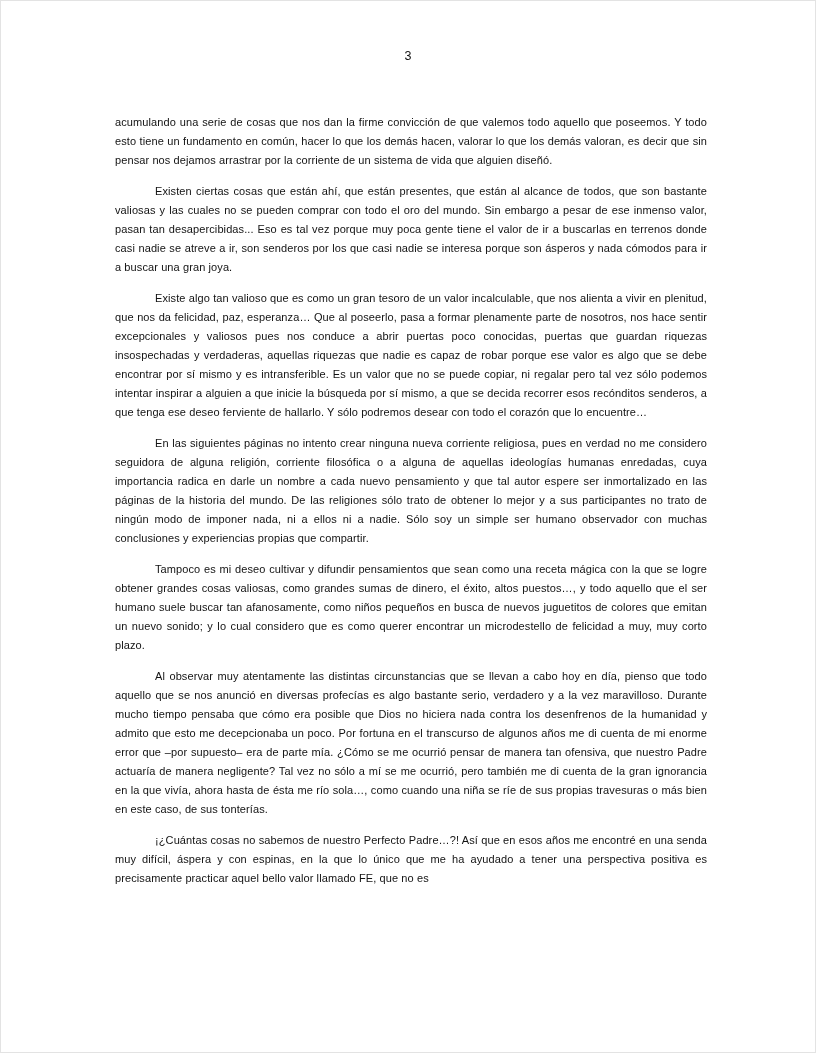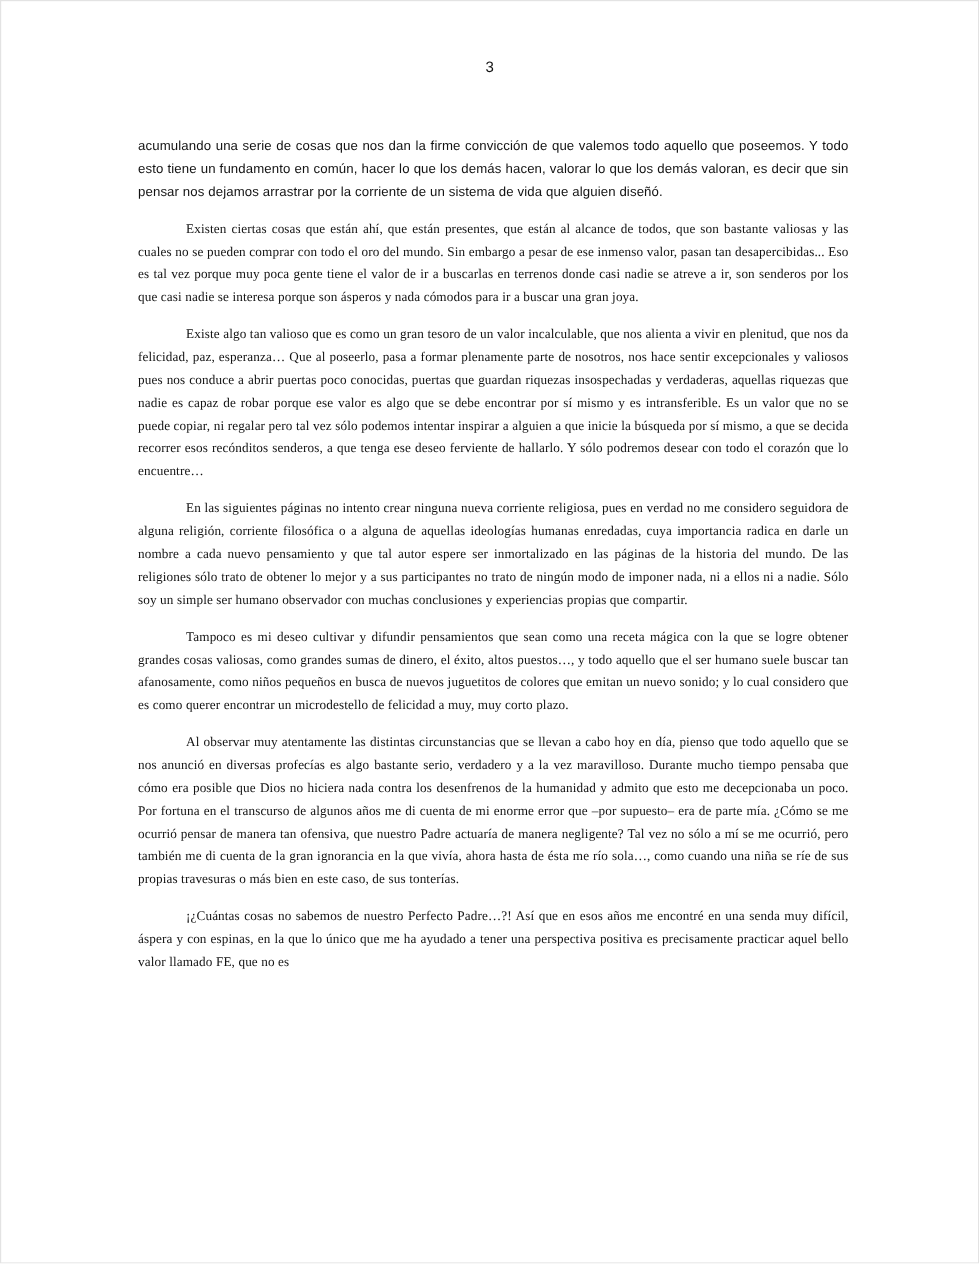--- a/index.html
+++ b/index.html
@@ -35,21 +35,20 @@
     font-size: 11px;
     line-height: 19px;
     text-align: justify;
     letter-spacing: 0.1px;
   }
   .para {
     margin: 0 0 12px 0;
   }
   .para.indent {
     text-indent: 40px;
-    font-family: Liberation Serif, serif;
   }
 </style>
 </head>
 <body>
 
 <div class="page">
   <div class="page-number">3</div>
 
   <div class="content">
     <p class="para">acumulando una serie de cosas que nos dan la firme convicción de que valemos todo aquello que poseemos. Y todo esto tiene un fundamento en común, hacer lo que los demás hacen, valorar lo que los demás valoran, es decir que sin pensar nos dejamos arrastrar por la corriente de un sistema de vida que alguien diseñó.</p>

